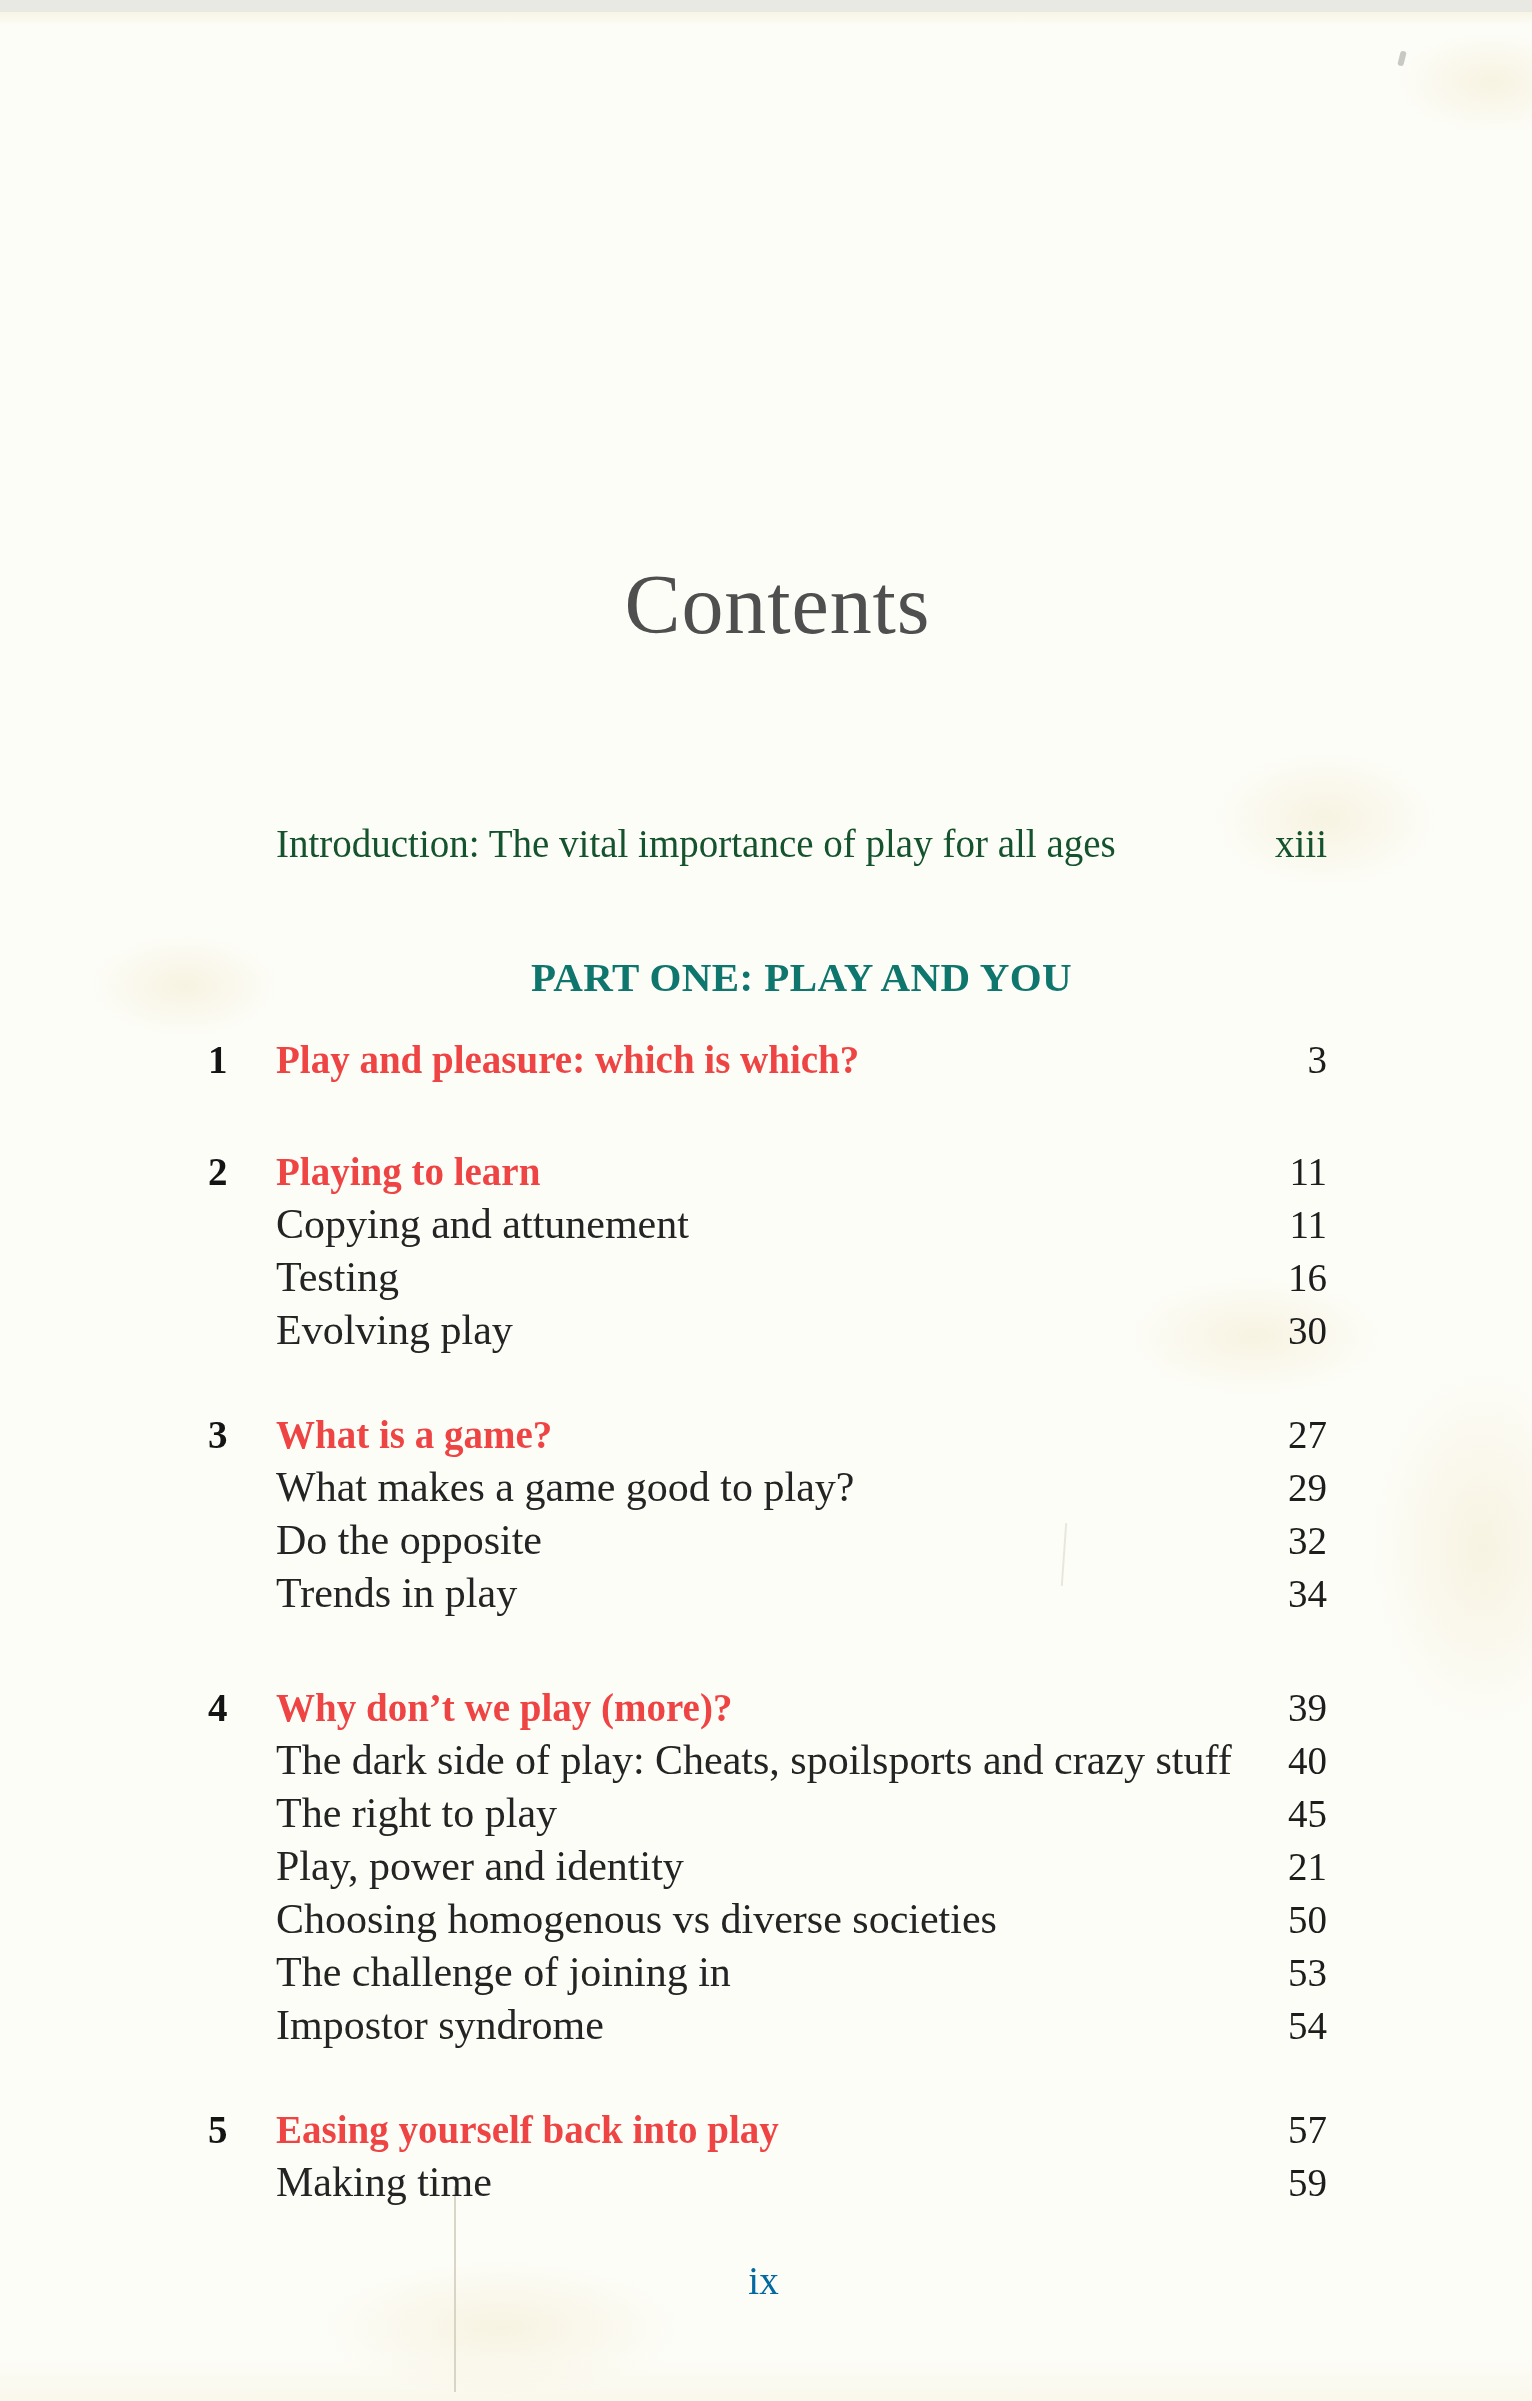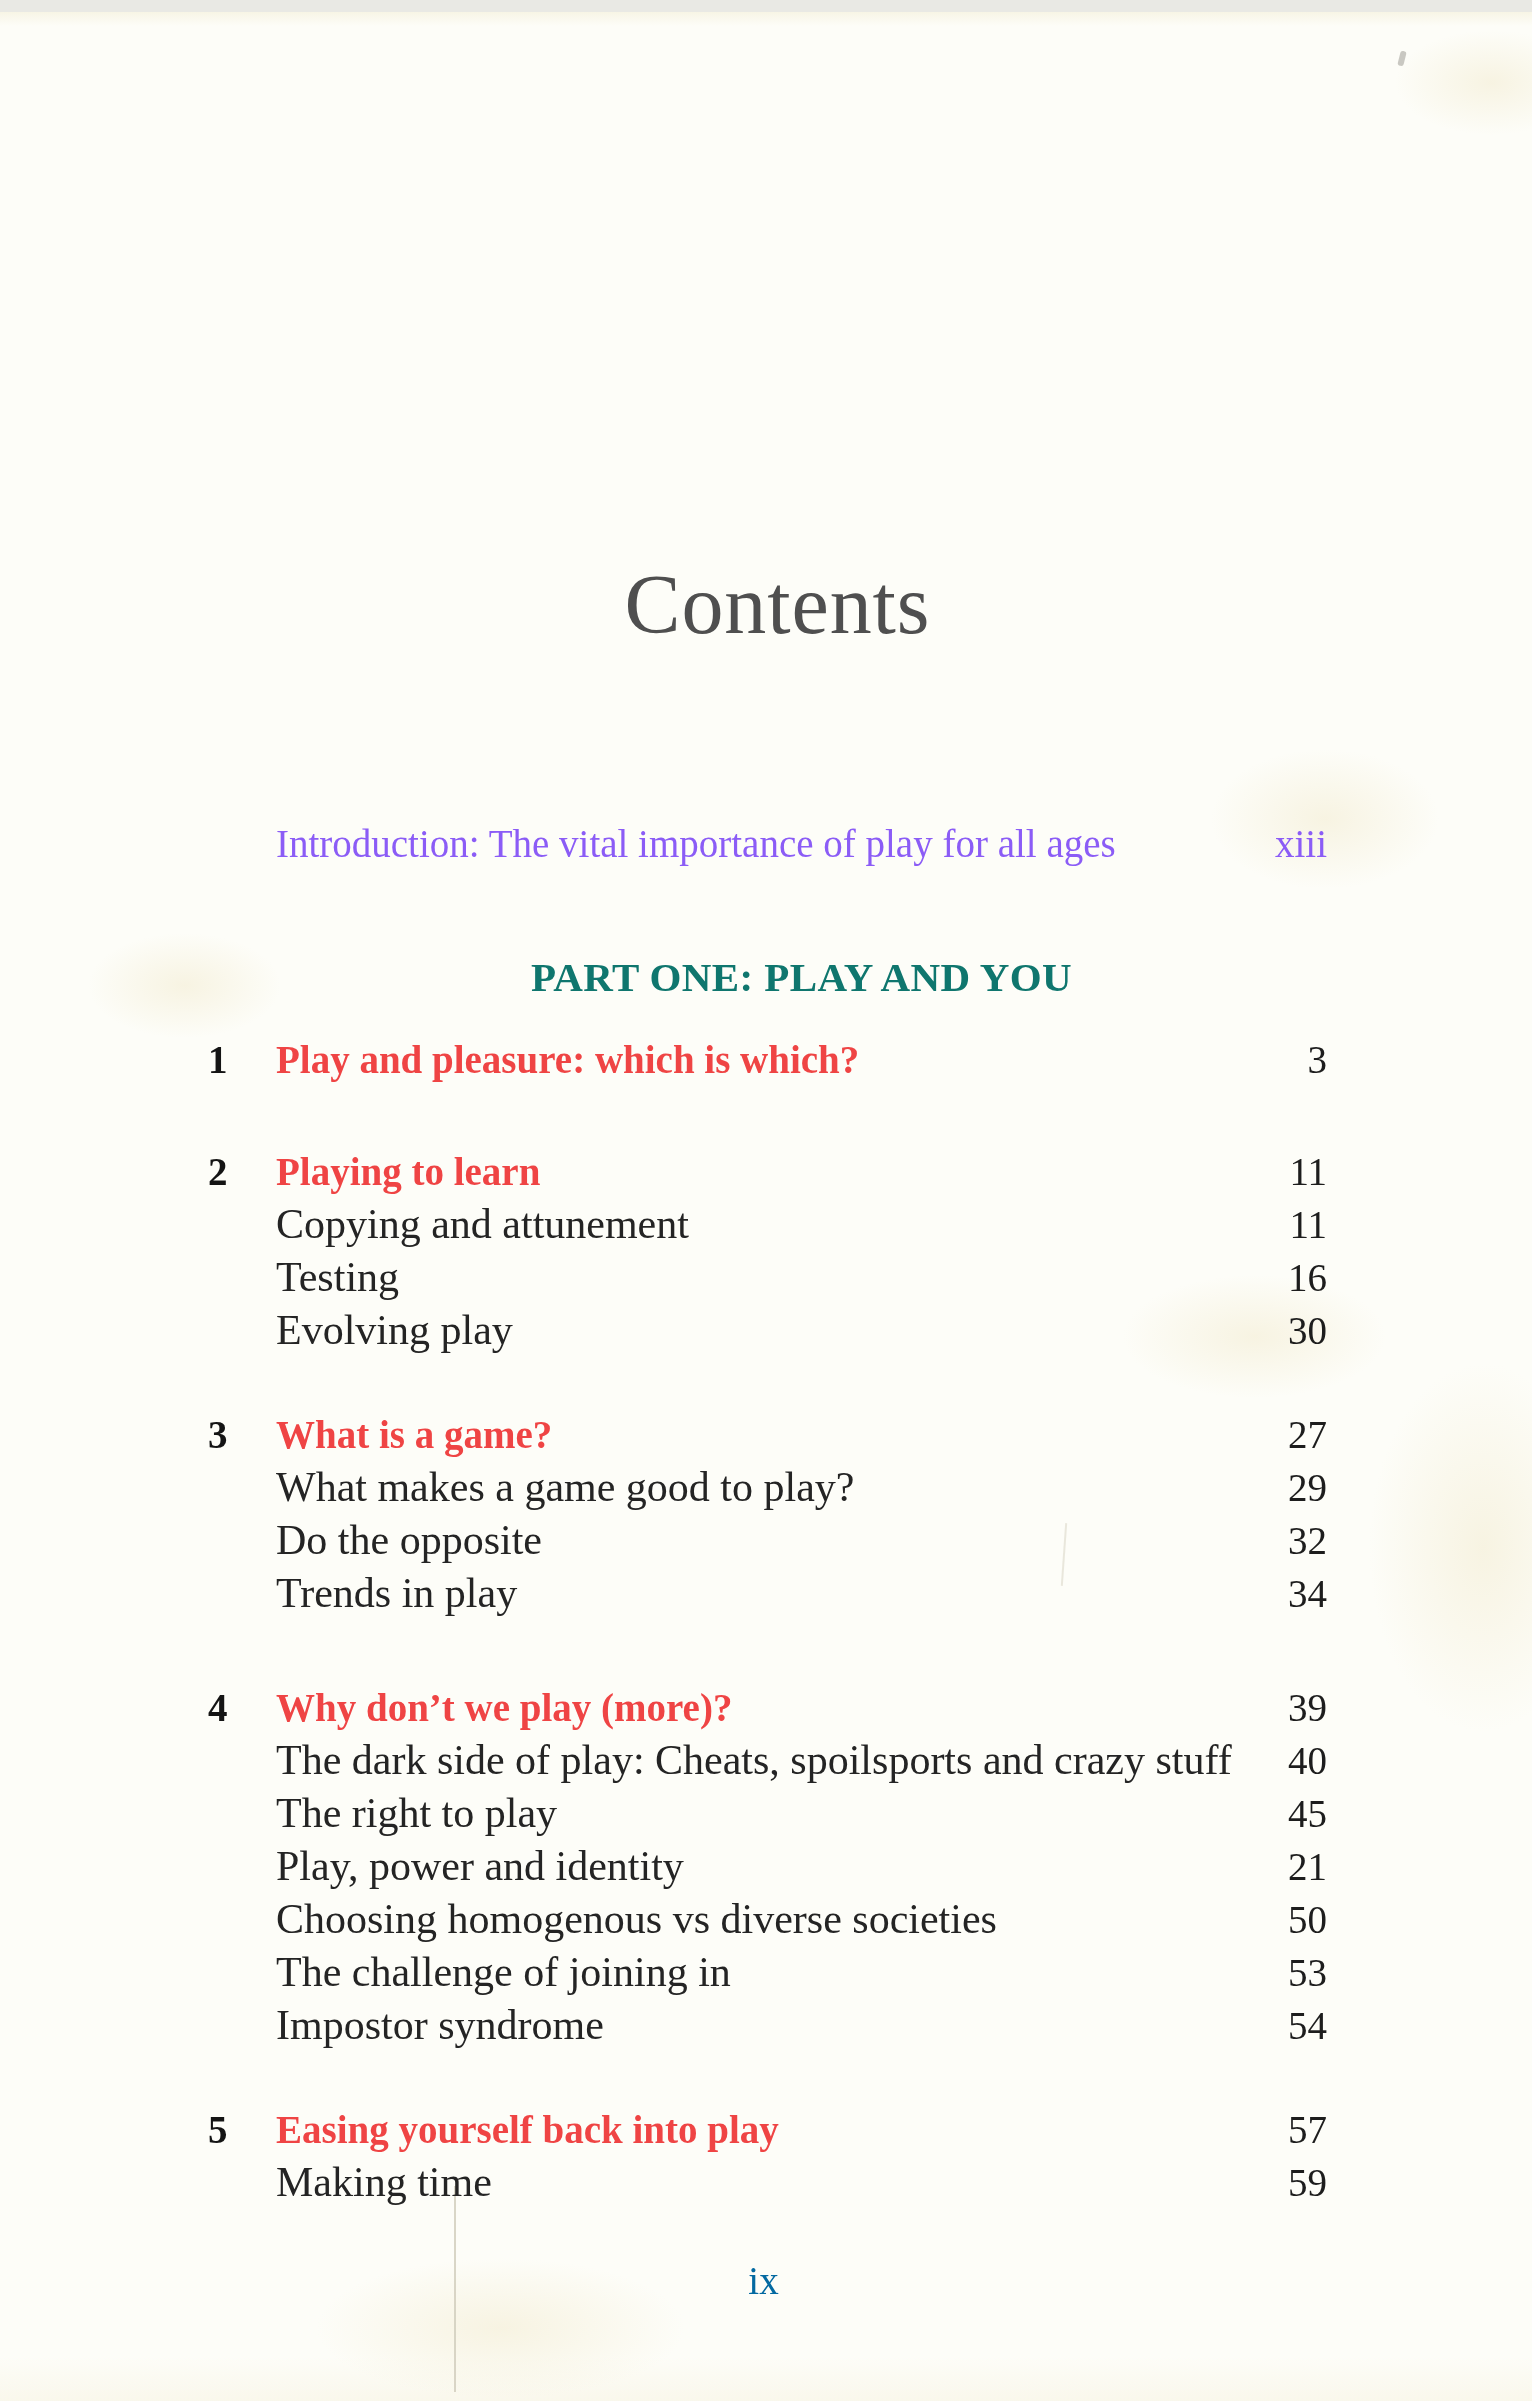--- a/index.html
+++ b/index.html
@@ -62,21 +62,21 @@
     font-size: 39px;
   }
   .num {
     flex: 0 0 68px;
     font-weight: 700;
     color: #141414;
   }
   .label { flex: 1 1 auto; white-space: nowrap; }
   .pg { flex: 0 0 auto; text-align: left; padding-left: 17.5px; color: #1d1d1d; }
 
-  .intro .label, .intro .pg { color: #8b5cf6; }
+  .intro .label, .intro .pg { color: #14532d; }
 
   .part-heading {
     margin-top: 81px;
     height: 53px;
     line-height: 53px;
     text-align: center;
     padding-left: 68px;
     font-size: 41px;
     font-weight: 700;
     color: #0f766e;

